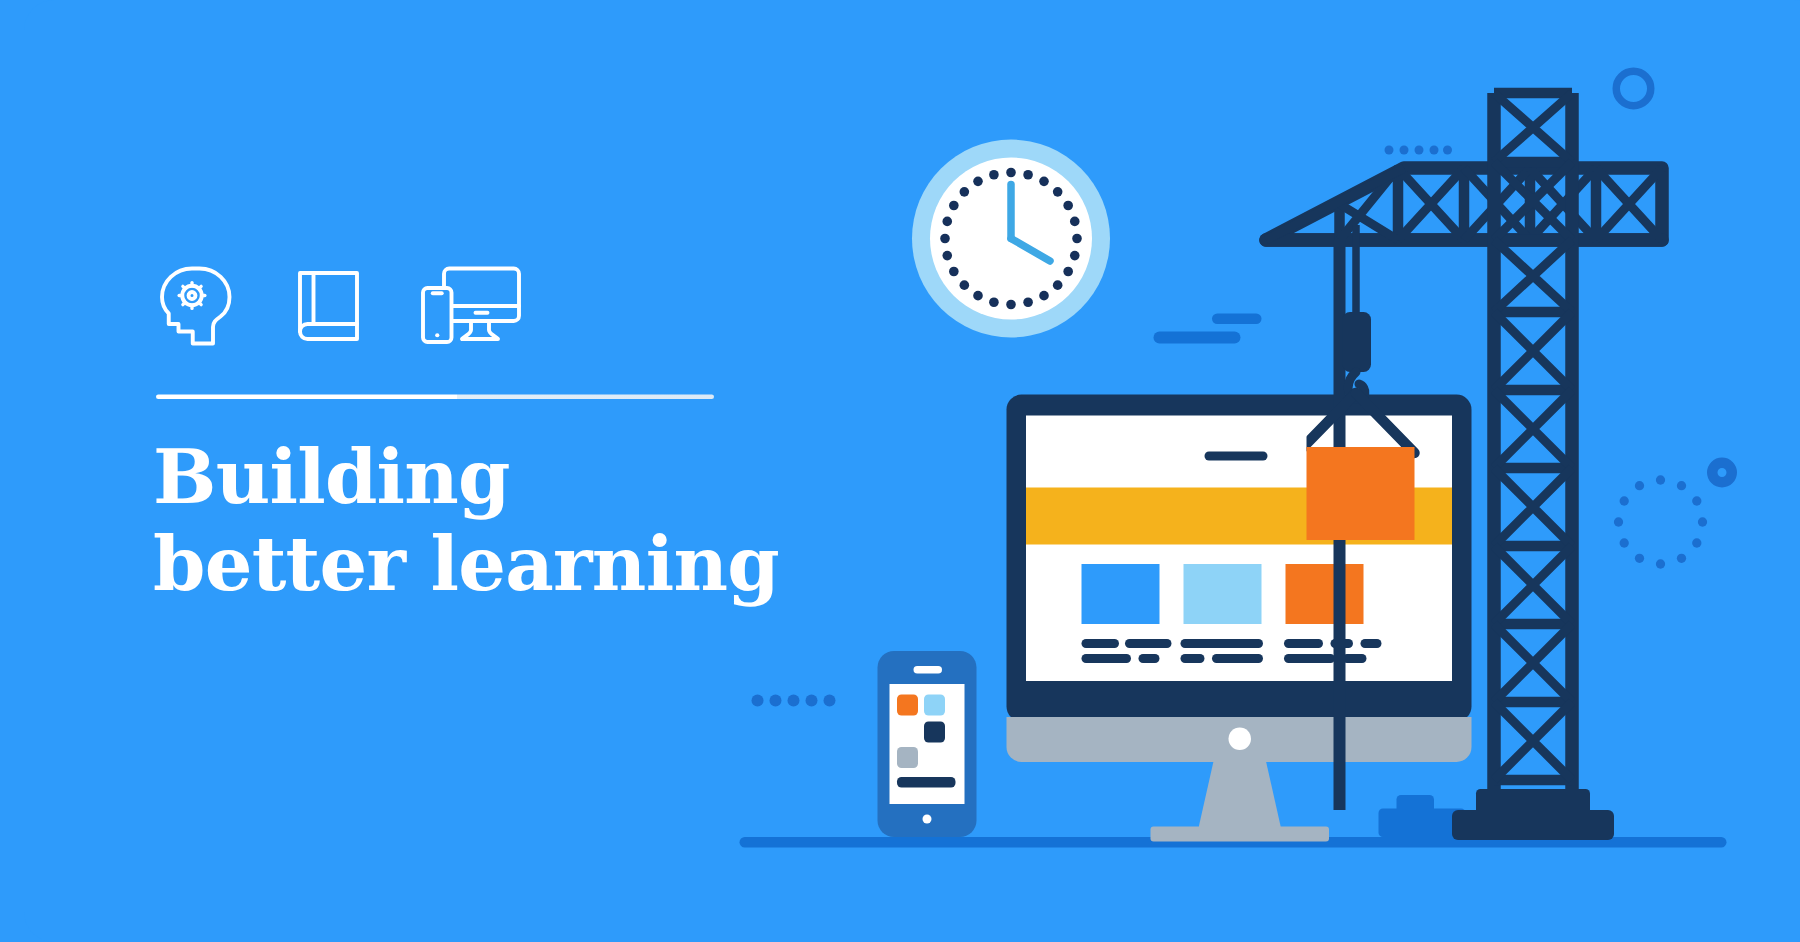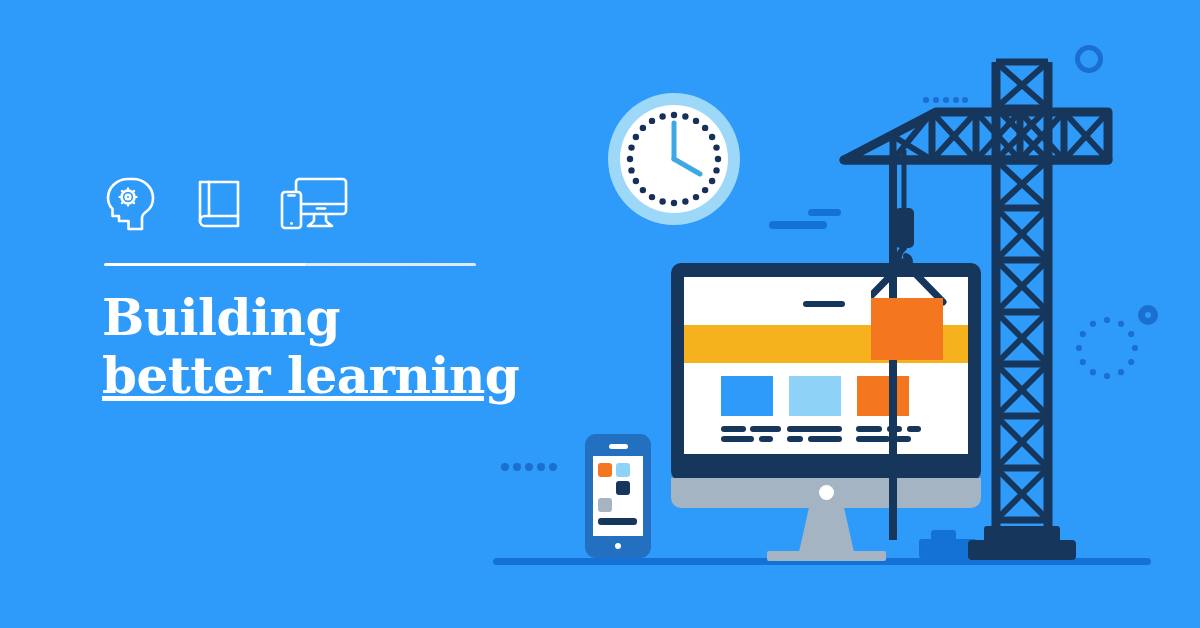--- a/index.html
+++ b/index.html
@@ -26,21 +26,21 @@
 
   .headline {
     position:absolute; left:86px; top:289px; width:520px;
     color:#ffffff;
     font-family:"DejaVu Serif", serif;
     font-weight:700;
     font-size:50px;
     line-height:58px;
     letter-spacing:-0.5px;
   }
-  .headline .l2 { display:block;text-decoration:underline; }
+  .headline .l2 { display:block; }
 
   
   .ground {
     position:absolute; left:477px; top:558px; width:658px; height:7px;
     background:#1472d6; border-radius:4px;
   }
 
   
   .clock { position:absolute; left:592px; top:93px; width:132px; height:132px; }
   .clock-ring {

